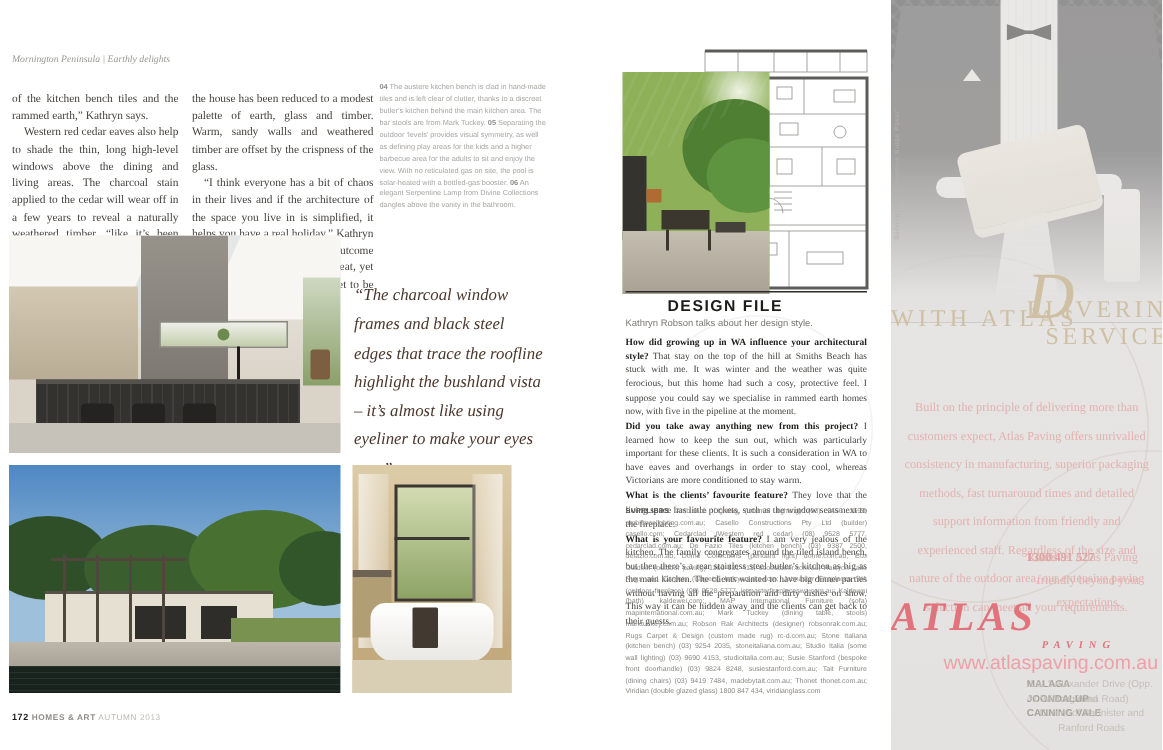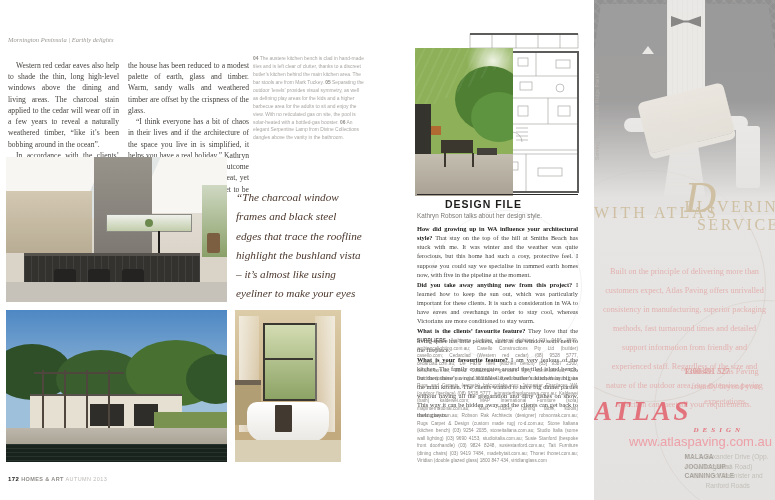--- a/index.html
+++ b/index.html
@@ -141,20 +141,21 @@
   .ad-locs b{color:#a5a19b;}
 </style>
 </head>
 <body>
 
 <div class="page">
 
   <div class="abs mag-header-sub">Mornington Peninsula | Earthly delights</div>
 
   <div class="abs bodycol col1">
+    <p>of the kitchen bench tiles and the rammed earth,” Kathryn says.</p>
     <p class="ind">Western red cedar eaves also help to shade the thin, long high-level windows above the dining and living areas. The charcoal stain applied to the cedar will wear off in a few years to reveal a naturally weathered timber, “like it’s been bobbing around in the ocean”.</p>
     <p class="ind">In accordance with the clients’ desire for simplicity and material honesty,</p>
   </div>
   <div class="abs bodycol col2">
     <p>the house has been reduced to a modest palette of earth, glass and timber. Warm, sandy walls and weathered timber are offset by the crispness of the glass.</p>
     <p class="ind"><span>“I think everyone has a bit of chaos in their lives and if the architecture of the space you live in is simplified, it helps you have a real holiday,” Kathryn says. “We are thrilled that the outcome is a house that is ordered and neat, yet earthy and comfortable and quiet to be in.”</span> <span class="endmark">■</span></p>
   </div>
 
   <div class="abs caption">
     <b>04</b>
@@ -311,21 +312,21 @@
         <span class="ad-h1">ELIVERING SERVICE</span>
       <span class="ad-h2">WITH ATLAS</span>
     </div>
     <div class="ad-body">Built on the principle of delivering more than customers expect, Atlas Paving offers unrivalled consistency in manufacturing, superior packaging methods, fast turnaround times and detailed support information from friendly and experienced staff. Regardless of the size and nature of the outdoor area, our extensive paving selection can meet all your requirements.</div>
     <div class="ad-call">
       <span>Roads </span>
         <b>1300 491 527</b>
         <span> and let Atlas Paving friendly beyond your expectations.</span>
     </div>
     <div class="ad-logo">ATLAS</div>
-    <div class="ad-logosub">DESIGN</div>
+    <div class="ad-logosub">PAVING</div>
     <div class="ad-web">www.atlaspaving.com.au</div>
     <div class="ad-locs">
       <b>MALAGA</b>
         <span> Lot 1 Alexander Drive (Opp. Truganina Road)</span>
         <br>
       <b>JOONDALUP</b>
         <span> 41 Winton Road</span>
         <br>
       <b>CANNING VALE</b>
         <span> Corner of Bannister and Ranford Roads</span>

